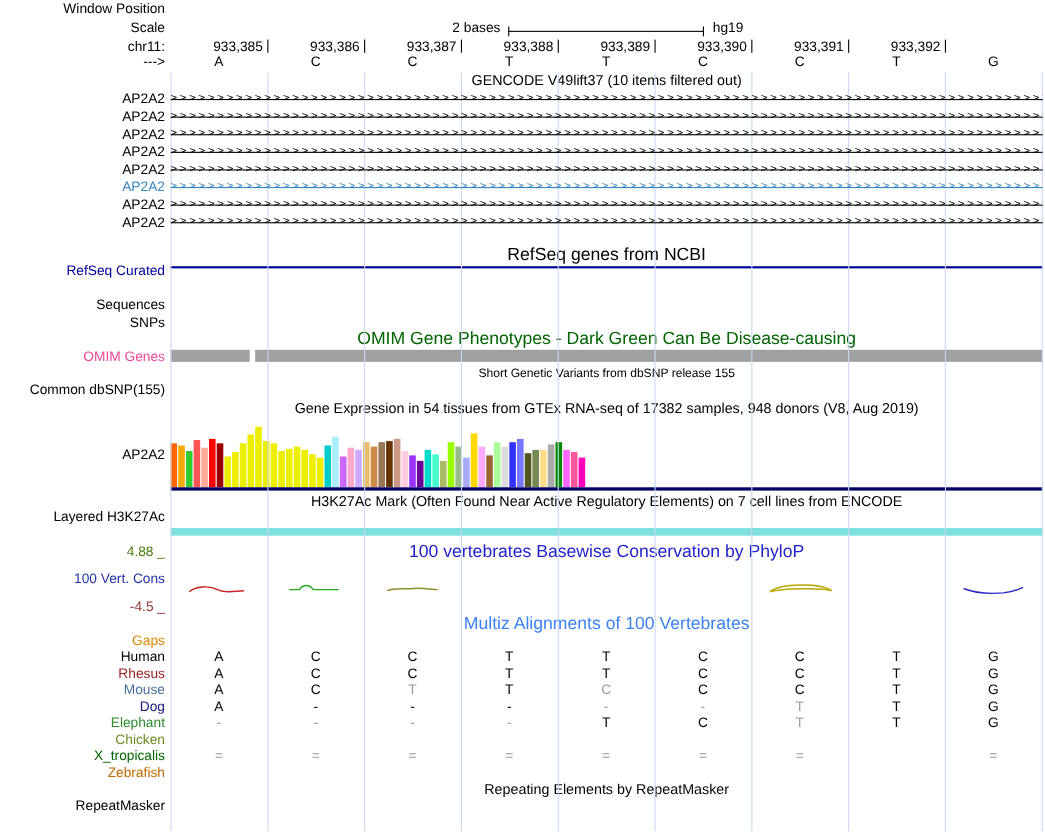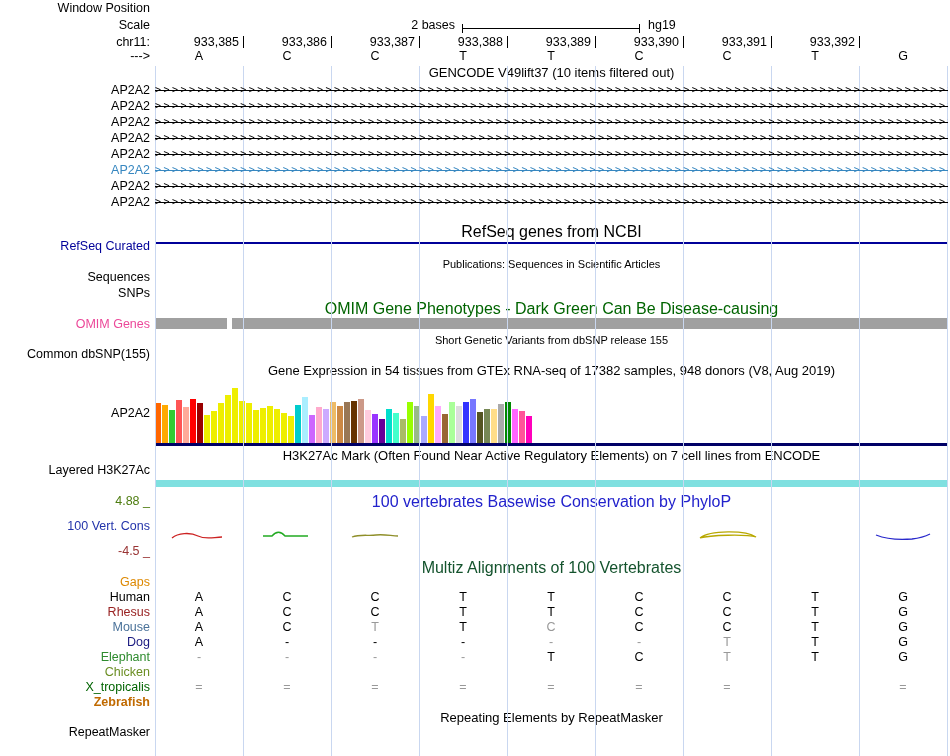--- a/index.html
+++ b/index.html
@@ -40,21 +40,20 @@
 
   <div class="lbl" style="top:35px">chr11:</div>
   <div class="lbl" style="top:49px">---&gt;</div>
 
   <div class="title bg" style="top:66px">GENCODE V49lift37 (10 items filtered out)</div>
 
   <div class="title" style="top:225px">RefSeq genes from NCBI</div>
   <div class="lbl" style="top:239px;color:#000099">RefSeq Curated</div>
   <div class="hbar" style="top:242px;height:2px;background:#000099"></div>
 
-  <div class="title sm" style="top:257px">Publications: Sequences in Scientific Articles</div>
   <div class="lbl" style="top:270px">Sequences</div>
   <div class="lbl" style="top:286px">SNPs</div>
 
   <div class="title" style="top:302px;color:#006400">OMIM Gene Phenotypes - Dark Green Can Be Disease-causing</div>
   <div class="lbl" style="top:317px;color:#ec4899">OMIM Genes</div>
   <div style="position:absolute;left:155px;top:318px;width:72px;height:11px;background:#a0a0a0"></div>
   <div style="position:absolute;left:232px;top:318px;width:716px;height:11px;background:#a0a0a0"></div>
 
   <div class="title sm" style="top:333px">Short Genetic Variants from dbSNP release 155</div>
   <div class="lbl" style="top:347px">Common dbSNP(155)</div>
@@ -128,21 +127,21 @@
   <div class="lbl" style="top:519px;color:#2233aa">100 Vert. Cons</div>
   <svg id="cons-svg" width="950" height="26" style="position:absolute;left:0;top:524px">
       <path d="M172,14 C178,9 190,8 198,12 C206,16 214,13 222,13" stroke="#cc2222" fill="none" stroke-width="1.3"></path>
       <path d="M263,12 L272,12 C276,7 281,7 285,12 L308,12" stroke="#22aa22" fill="none" stroke-width="1.3"></path>
       <path d="M352,13 C360,10 368,12 376,11 C384,10 392,12 398,12" stroke="#8f8f2a" fill="none" stroke-width="1.3"></path>
       <path d="M700,14 C710,6 746,6 756,13 C746,10 710,11 700,14" stroke="#b8a800" fill="none" stroke-width="1.3"></path>
       <path d="M876,11 C886,15 900,16 912,15 C920,14 926,12 930,10" stroke="#2929cc" fill="none" stroke-width="1.3"></path>
     </svg>
   <div class="lbl" style="top:544px;color:#993333">-4.5 _</div>
 
-  <div class="title" style="top:561px;color:#14532d">Multiz Alignments of 100 Vertebrates</div>
+  <div class="title" style="top:561px;color:#3b82f6">Multiz Alignments of 100 Vertebrates</div>
   <div class="lbl" style="top:575px;color:#dd8800">Gaps</div>
 
   <div class="title bg" style="top:711px">Repeating Elements by RepeatMasker</div>
   <div class="lbl" style="top:725px">RepeatMasker</div>
 
 <div class="gridline" style="left: 155px; background: rgb(201, 215, 240);"></div>
     <div class="gridline" style="left: 243px; background: rgb(201, 215, 240);"></div>
     <div class="gridline" style="left: 331px; background: rgb(201, 215, 240);"></div>
     <div class="gridline" style="left: 419px; background: rgb(201, 215, 240);"></div>
     <div class="gridline" style="left: 507px; background: rgb(201, 215, 240);"></div>
@@ -282,15 +281,15 @@
     <div class="alnrow" style="top: 680px;">
       <div class="alncell" style="left: 44px; color: rgb(153, 153, 153);">=</div>
       <div class="alncell" style="left: 132px; color: rgb(153, 153, 153);">=</div>
       <div class="alncell" style="left: 220px; color: rgb(153, 153, 153);">=</div>
       <div class="alncell" style="left: 308px; color: rgb(153, 153, 153);">=</div>
       <div class="alncell" style="left: 396px; color: rgb(153, 153, 153);">=</div>
       <div class="alncell" style="left: 484px; color: rgb(153, 153, 153);">=</div>
       <div class="alncell" style="left: 572px; color: rgb(153, 153, 153);">=</div>
       <div class="alncell" style="left: 748px; color: rgb(153, 153, 153);">=</div>
     </div>
-    <div class="lbl" style="top: 695px; color: rgb(192, 106, 0); font-weight: bold;">Zebrafish</div>
+    <div class="lbl" style="top: 695px; color: rgb(192, 106, 0);">Zebrafish</div>
     <div class="alnrow" style="top: 695px;"></div>
   </div>
 
 </body></html>

